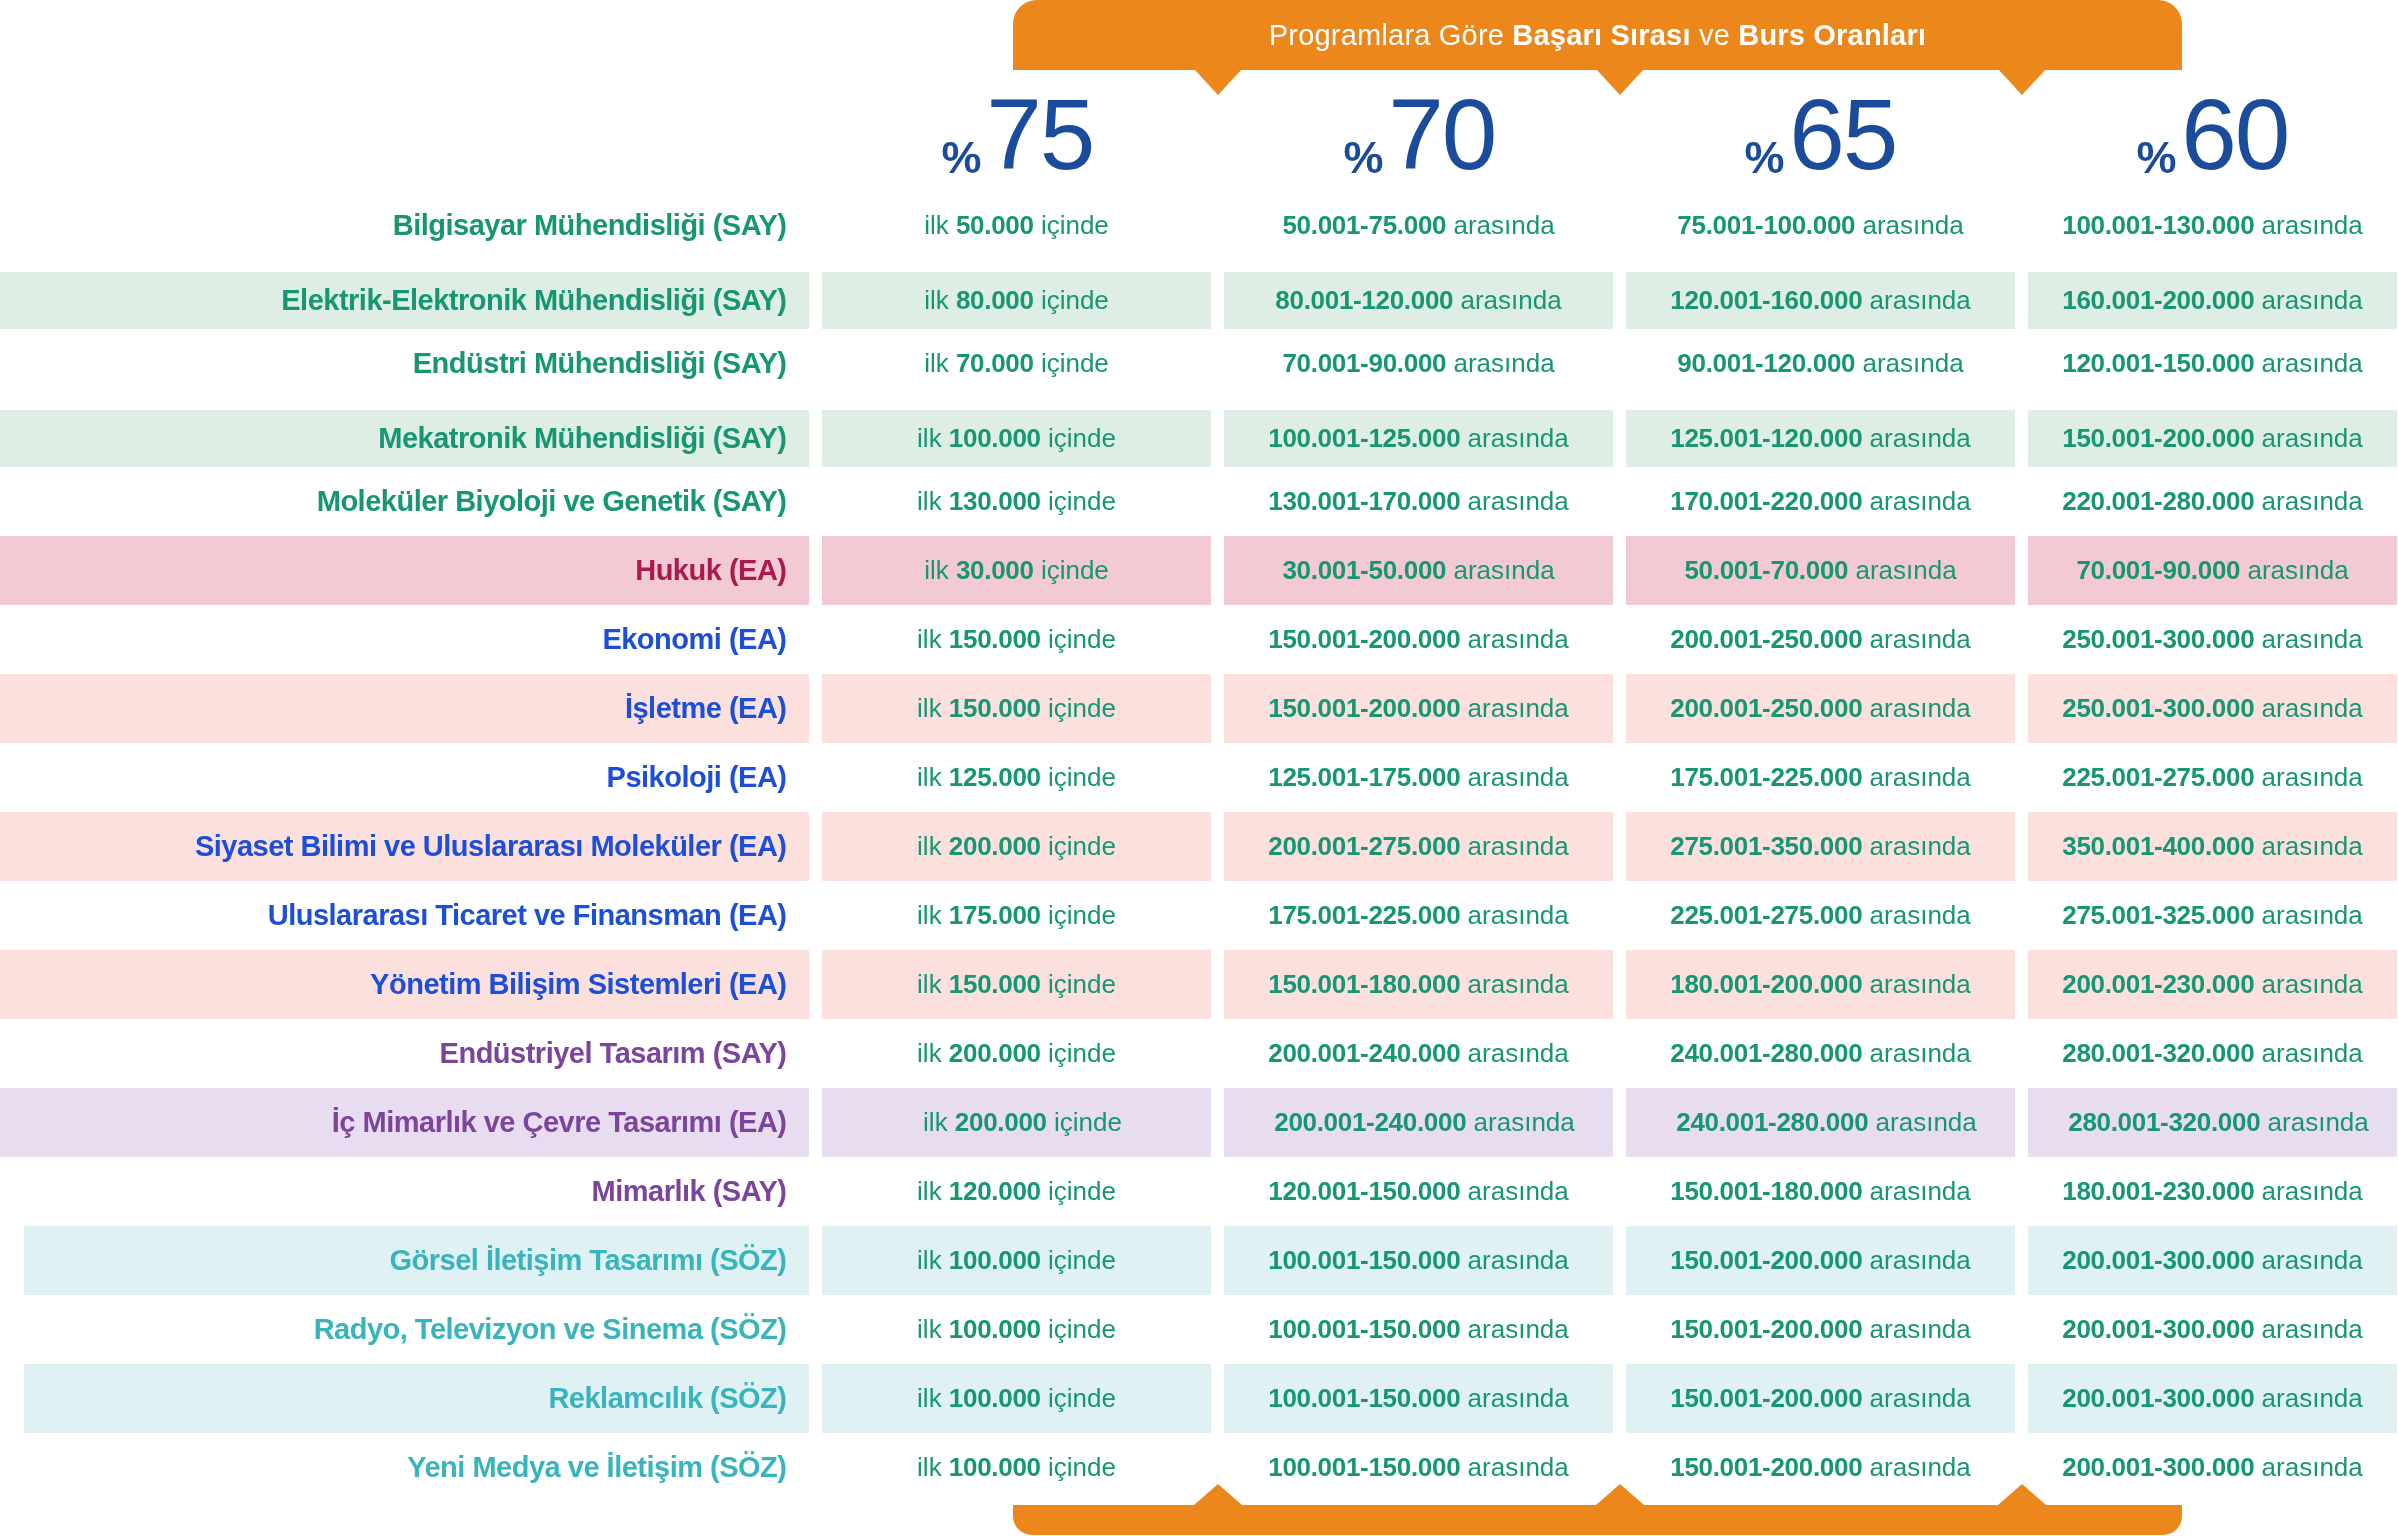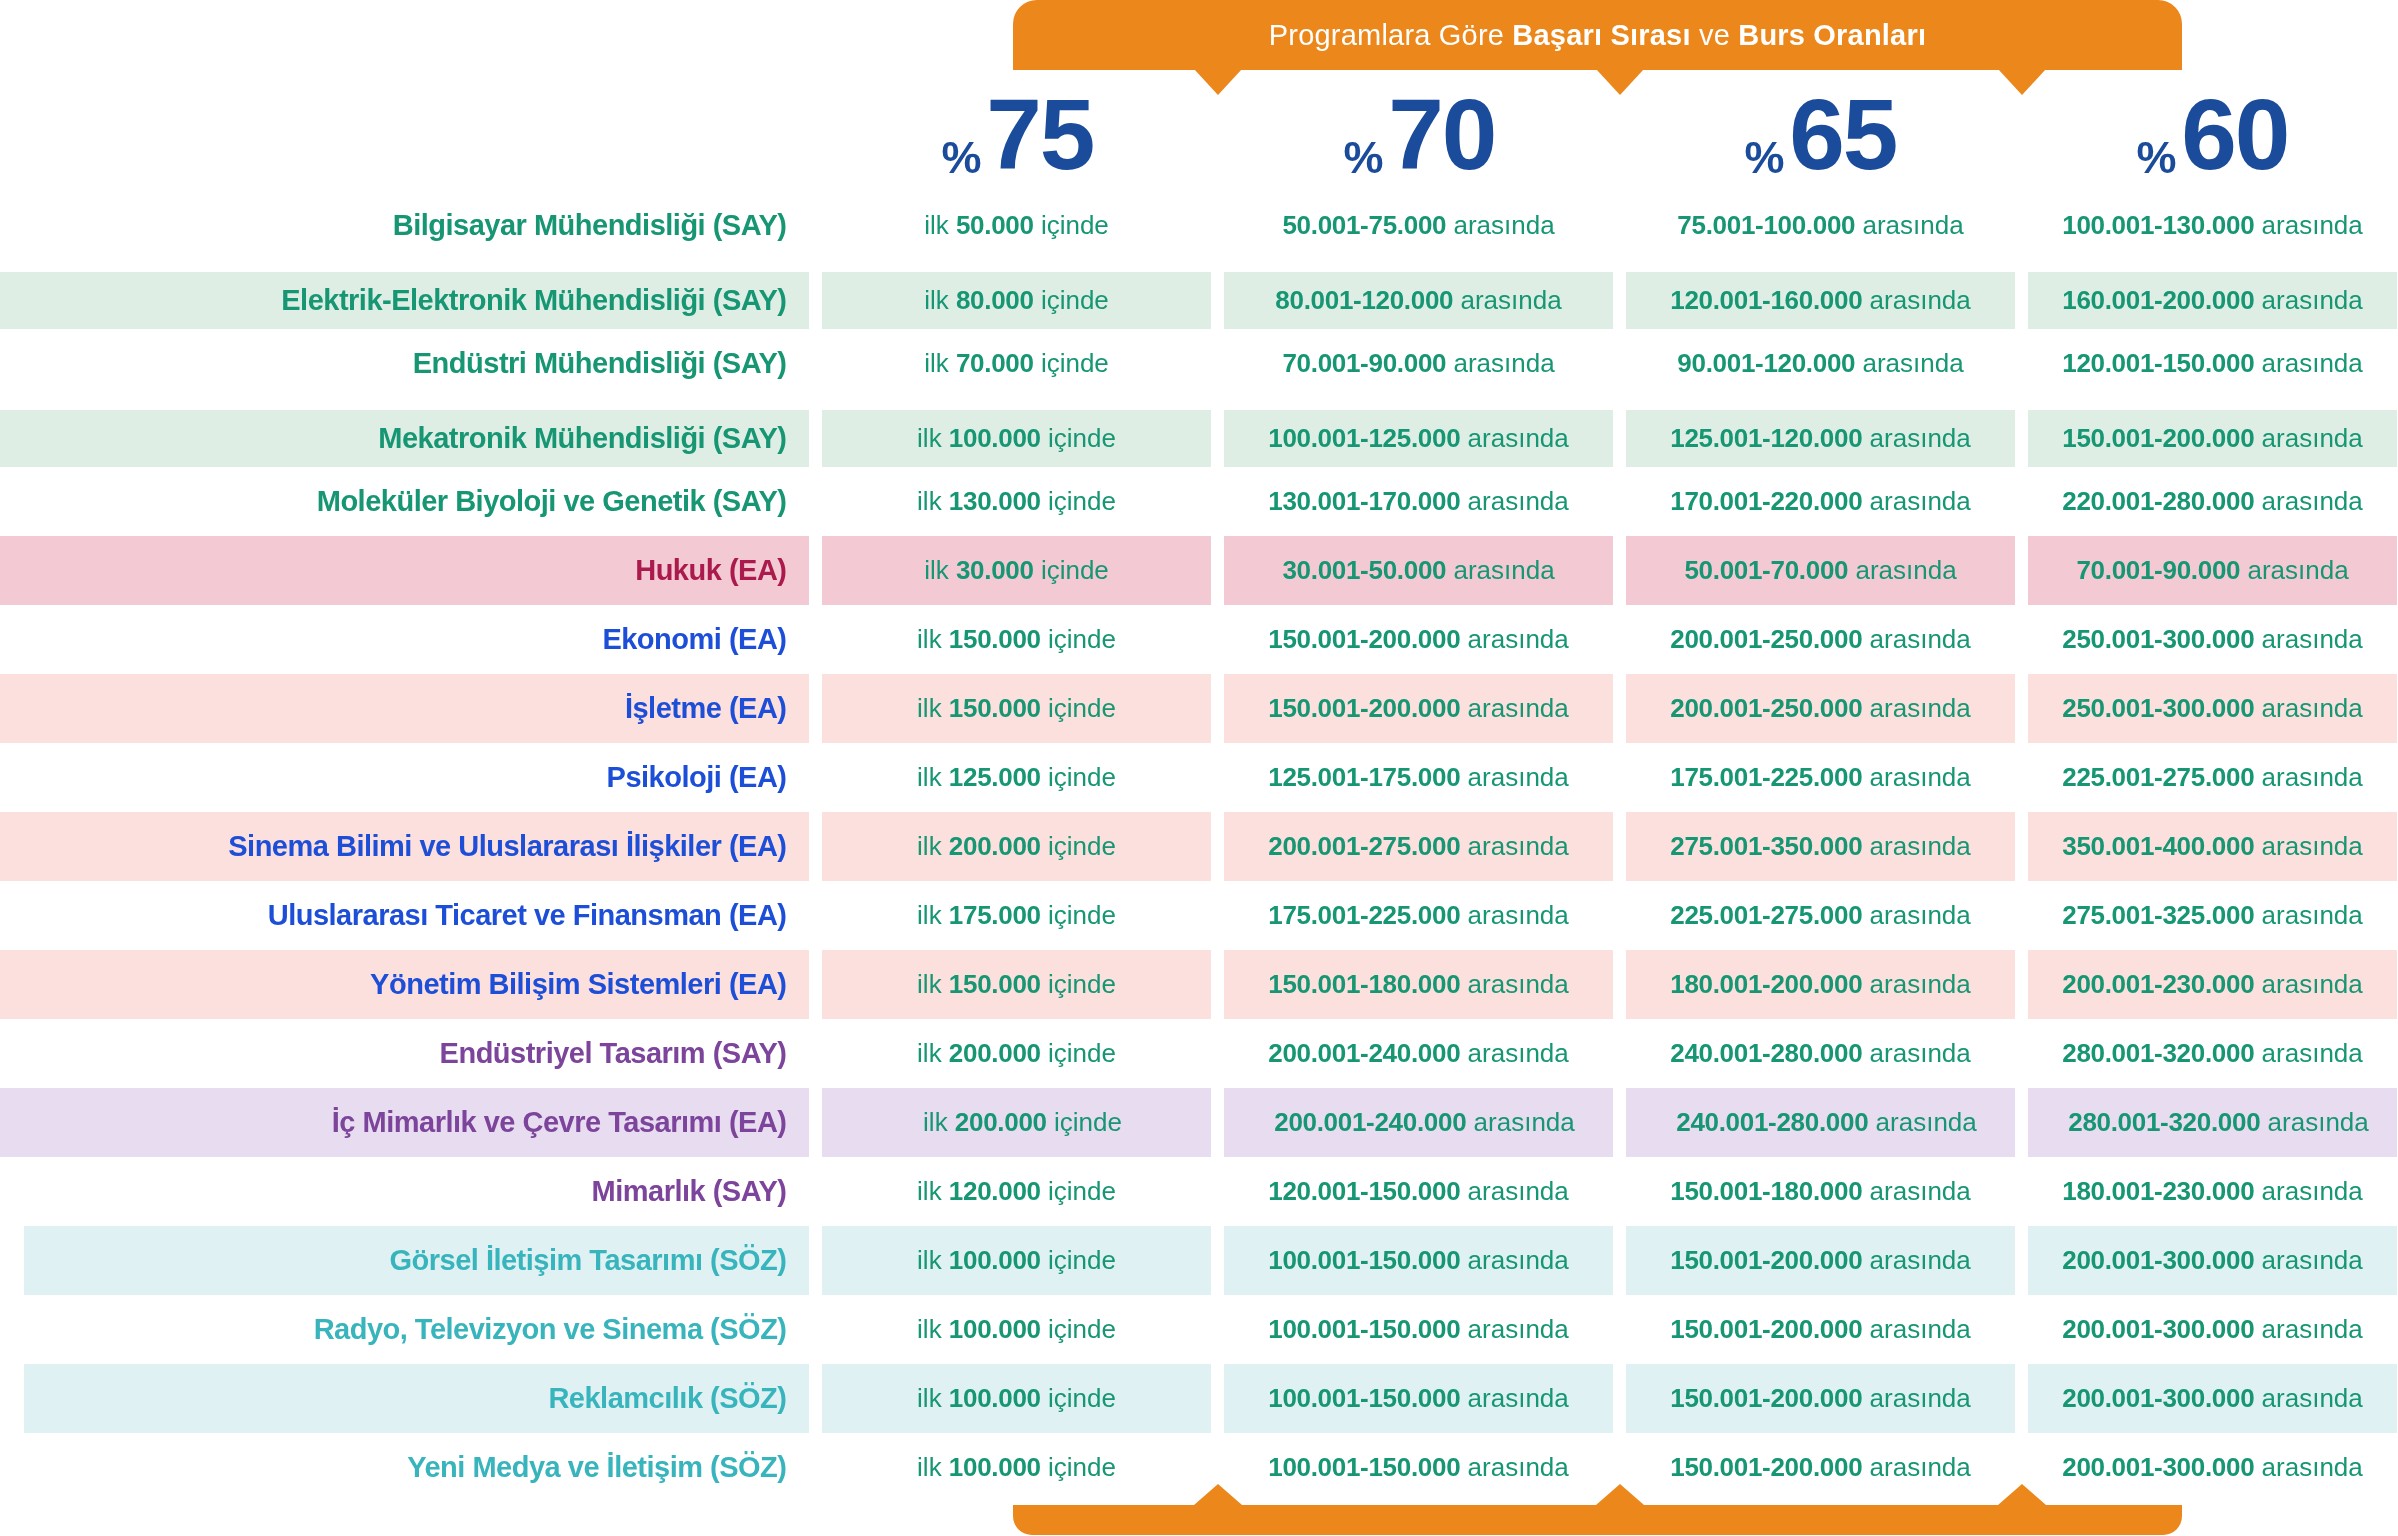--- a/index.html
+++ b/index.html
@@ -31,21 +31,21 @@
     border-left:24px solid transparent;border-right:24px solid transparent;
     border-bottom:21.5px solid #EC871B;
   }
   
   .pct-head{
     position:absolute;top:75px;height:103px;
     display:flex;align-items:flex-end;justify-content:center;
     color:#1B4C9B;line-height:0.88;
   }
   .pct-head .pct{font-size:45px;font-weight:700;margin-right:4.7px;}
-  .pct-head .val{font-size:100px;font-weight:700;letter-spacing:-1.9px;}
+  .pct-head .val{font-size:100px;font-weight:400;letter-spacing:-1.9px;}
   
   #rows{position:absolute;left:0;top:191px;width:2398px;}
   .row{
     display:grid;grid-template-columns:809px 389px 389px 389px 369px;
     column-gap:13px;height:69px;
   }
   .cell{display:flex;align-items:center;}
   .cell span{white-space:pre;}
   .name{
     justify-content:flex-end;padding-right:22.5px;
@@ -272,21 +272,21 @@
         <div class="cell data">
           <span class="num">175.001-225.000</span>
           <span class="lbl"> arasında</span>
         </div>
         <div class="cell data">
           <span class="num">225.001-275.000</span>
           <span class="lbl"> arasında</span>
         </div>
       </div>
       <div class="row g-ea shaded">
-        <div class="cell name">Sinema Bilimi ve Uluslararası İlişkiler (EA)</div>
+        <div class="cell name">Siyaset Bilimi ve Uluslararası Moleküler (EA)</div>
         <div class="cell data">
           <span class="lbl">ilk </span>
           <span class="num">200.000</span>
           <span class="lbl"> içinde</span>
         </div>
         <div class="cell data">
           <span class="num">200.001-275.000</span>
           <span class="lbl"> arasında</span>
         </div>
         <div class="cell data">

